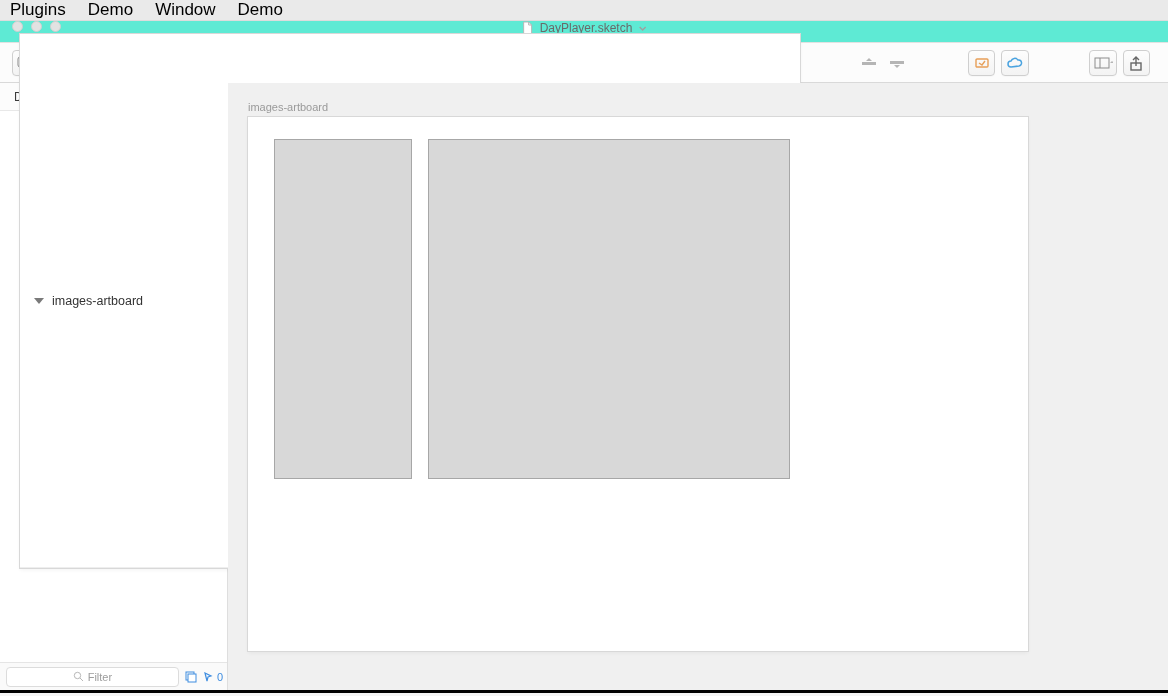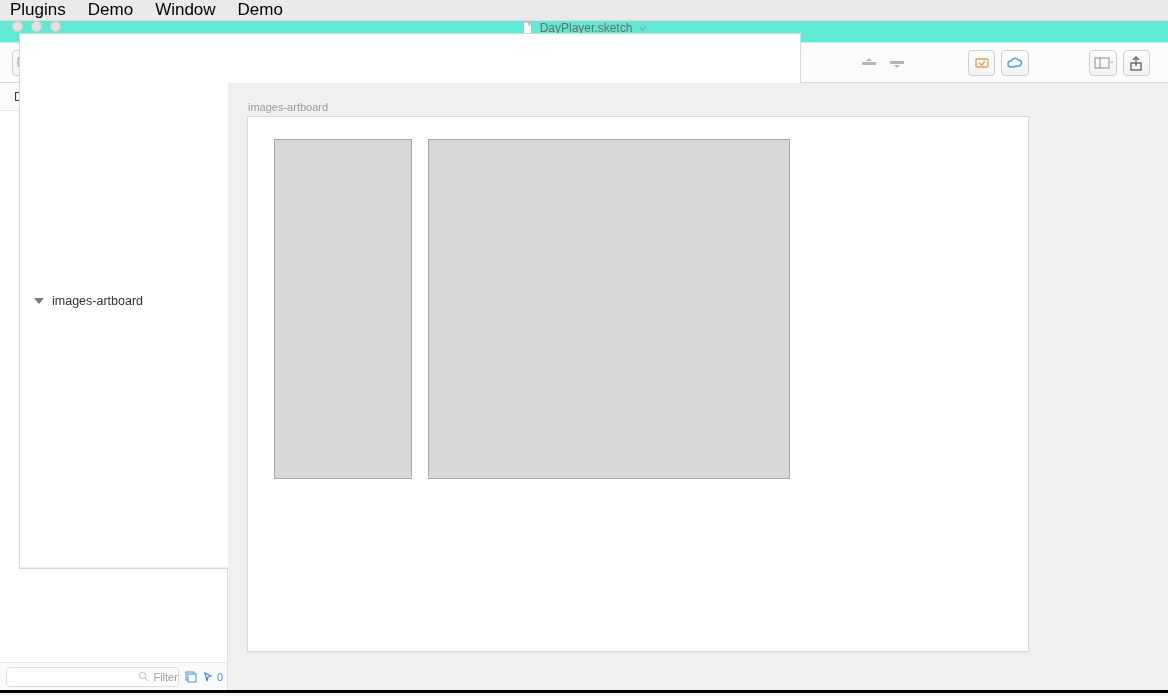--- a/index.html
+++ b/index.html
@@ -40,21 +40,21 @@
   .page-left { display: flex; align-items: center; gap: 6px; color: #3b3b3b; font-size: 12px; }
   .page-right svg { display:block; }
   .layer-list { flex: 1; overflow: hidden; padding-top: 0; font-size: 12.5px; }
   .layer-row { height: 26px; display: flex; align-items: center; gap: 8px; padding-left: 14px; color: #333; }
   .layer-row.sub { padding-left: 52px; }
   .layer-row.artboard { border-bottom: 1px solid #eee; background:#fff; }
   .disclose { width: 0; height: 0; border-left: 5px solid transparent; border-right: 5px solid transparent; border-top: 6px solid #7a7a7a; }
   .rect-outline { width: 11px; height: 11px; border: 1px solid #9a9a9a; }
   .rect-solid { width: 6px; height: 13px; border: 1px solid #b0b0b0; background:#eee; border-radius:1px; }
   .sidebar-footer { height: 28px; border-top: 1px solid #e5e5e5; display: flex; align-items: center; padding: 0 4px 0 6px; gap: 6px; background:#fafafa; }
-  .filterbox { flex: 1; height: 20px; border: 1px solid #dcdcdc; border-radius: 4px; display: flex; align-items: center; justify-content: flex-end; gap: 4px; color:#9c9c9c; font-size: 11px; background:#fff; }
+  .filterbox { flex: 1; height: 20px; border: 1px solid #dcdcdc; border-radius: 4px; display: flex; align-items: center; justify-content: center; gap: 4px; color:#9c9c9c; font-size: 11px; background:#fff; }
   .footer-count { display:flex; align-items:center; gap:4px; color:#3f8de0; font-size:11px; }
 
   
   .canvas { flex: 1; background: #f0f0f0; position: relative; overflow: hidden; }
   .artboard-label { position: absolute; left: 20px; top: 18px; font-size: 11px; color: #9a9a9a; }
   .artboard { position: absolute; left: 20px; top: 34px; width: 780px; height: 534px; background: #fff; box-shadow: 0 0 0 1px #d8d8d8, 0 2px 4px rgba(0,0,0,0.05); }
   .shape { position:absolute; background:#d8d8d8; border:1px solid #a7a7a7; }
   .shape.a { left: 26px; top: 22px; width: 138px; height: 340px; }
   .shape.b { left: 180px; top: 22px; width: 362px; height: 340px; }
 </style>

